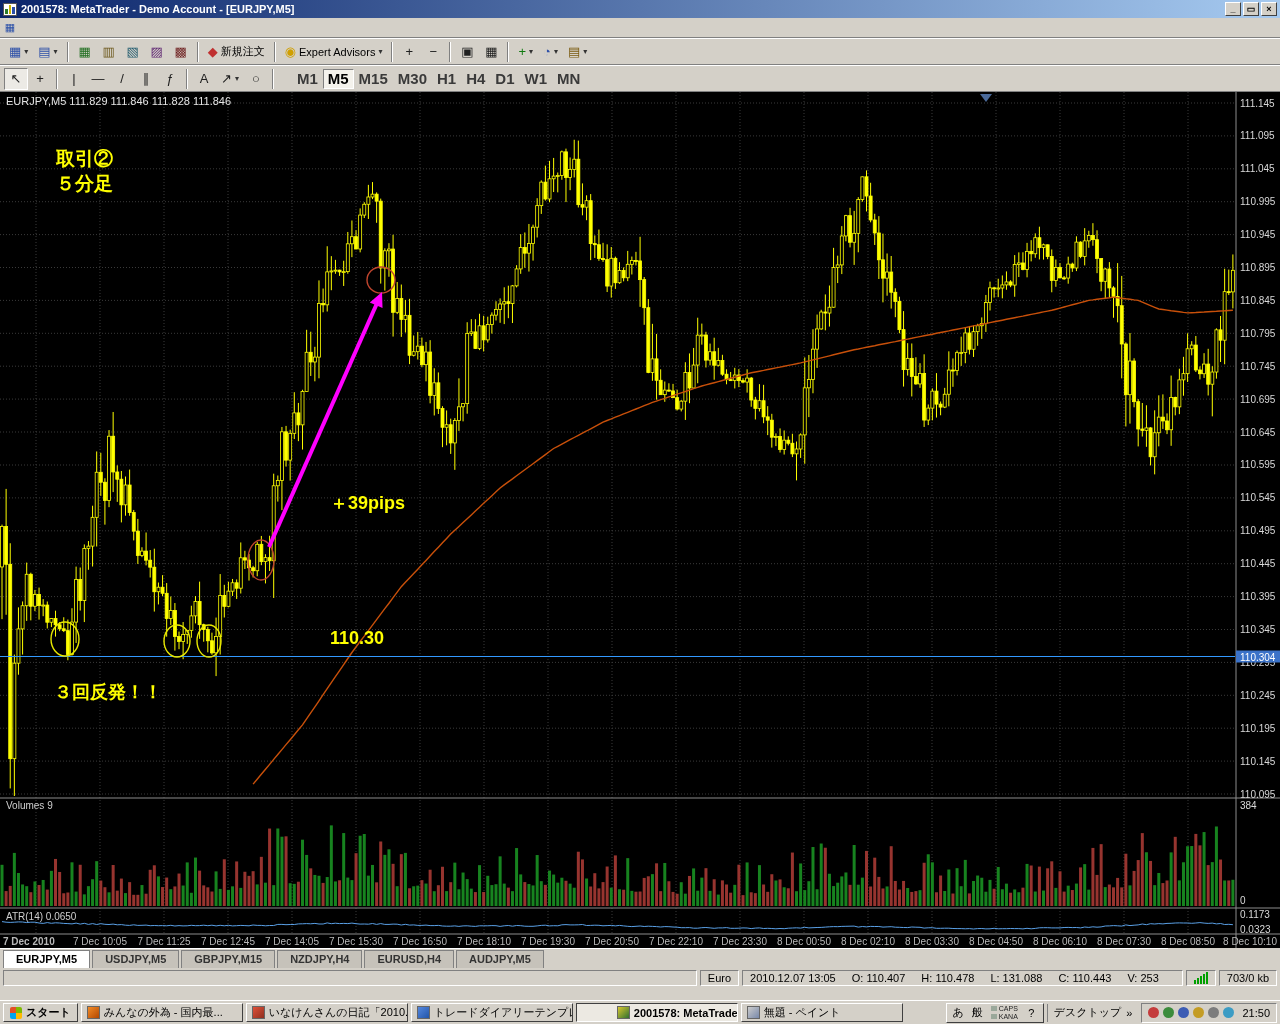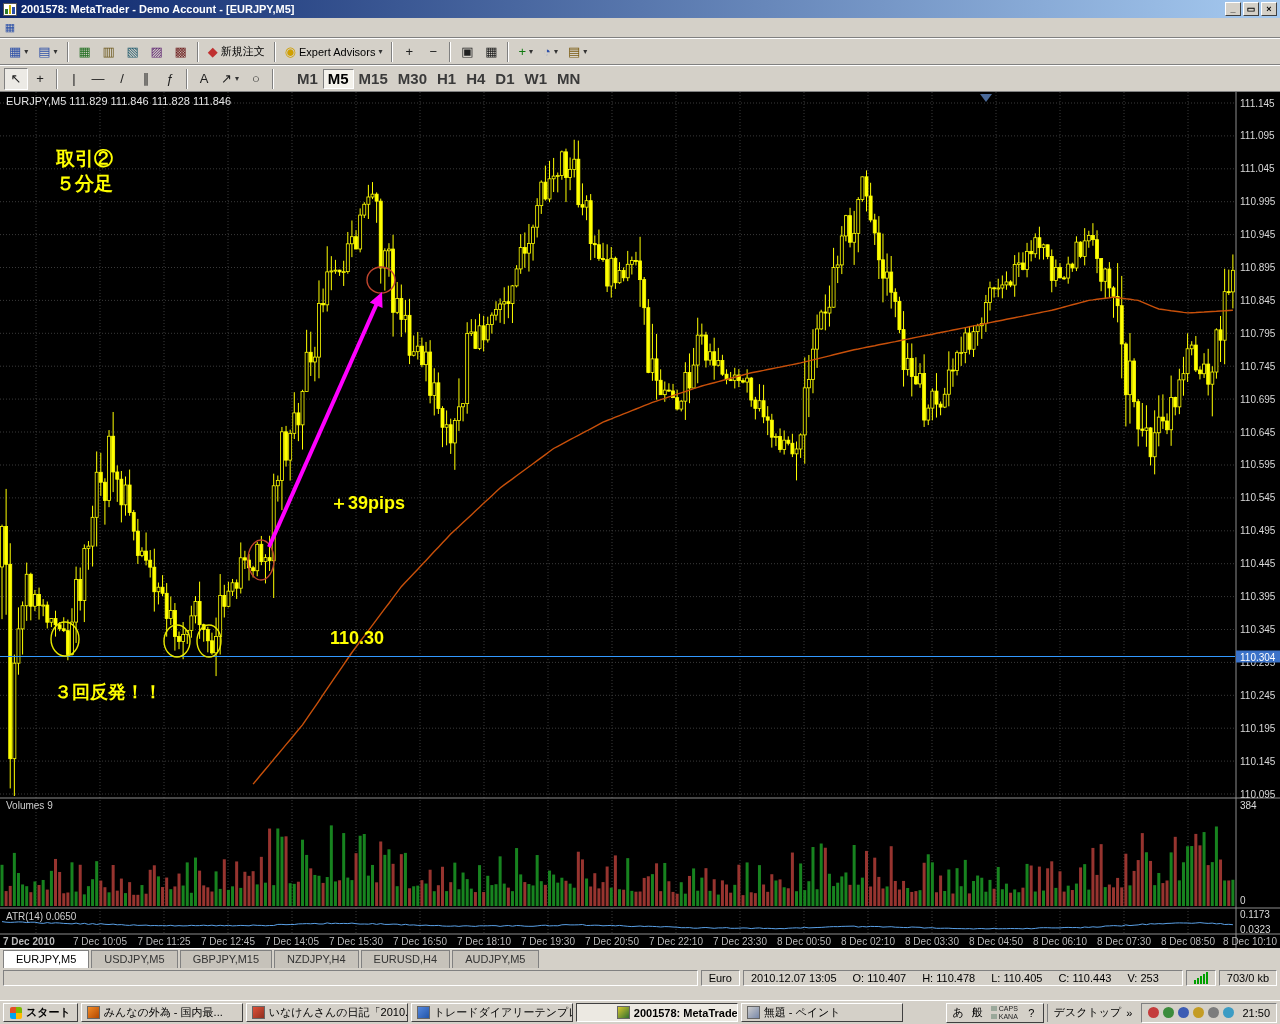--- a/index.html
+++ b/index.html
@@ -44,21 +44,21 @@
   .tfbtn{height:20px;min-width:28px;display:flex;align-items:center;justify-content:center;
     border:1px solid transparent;font-size:15px;font-weight:bold;color:#3a3a3a;padding:0 4px;}
   .tfbtn.pressed{border-color:#808080 #fff #fff #808080;background:#f4f2ec;color:#000;}
 
   
   .chart{position:absolute;top:92px;left:0;background:#000;display:block;}
   svg{font-family:"Liberation Sans",sans-serif;}
 
   
   .tabbar{position:absolute;top:948px;left:0;width:1168px;height:20px;background:#d4d0c8;
-    border-top:1px solid #fff;display:flex;align-items:flex-end;padding:2px 3px 0;gap:2px;font-size:11px;}
+    border-top:1px solid #fff;display:flex;align-items:flex-end;padding:2px 3px 0;gap:2px;font-size:11px;font-weight:bold;}
   .tab{padding:2px 12px 3px;background:#c6c2ba;border:1px solid #808080;border-bottom:none;color:#333;white-space:nowrap;}
   .tab.active{background:#fff;color:#000;}
 
   
   .statusbar{position:absolute;top:968px;left:0;width:1280px;height:20px;background:#d4d0c8;
     display:flex;align-items:center;gap:3px;padding:1px 3px;}
   .seg{border:1px solid;border-color:#808080 #fff #fff #808080;height:16px;display:flex;
     align-items:center;padding:0 7px;white-space:nowrap;color:#000;}
   .seg.grow{flex:1;}
   .ohlc span{margin-right:16px;}
@@ -1271,21 +1271,21 @@
       <div class="tab">AUDJPY,M5</div>
     </div>
 
   <div class="statusbar">
     <div class="seg grow"></div>
     <div class="seg">Euro</div>
     <div class="seg ohlc">
       <span>2010.12.07 13:05</span>
       <span>O: 110.407</span>
       <span>H: 110.478</span>
-      <span>L: 110.405</span>
+      <span>L: 131.088</span>
       <span>C: 110.443</span>
       <span>V: 253</span>
     </div>
     <div class="seg">
       <span class="sig">
         <i style="height:4px"></i>
           <i style="height:6px"></i>
           <i style="height:8px"></i>
           <i style="height:10px"></i>
           <i style="height:12px"></i>

